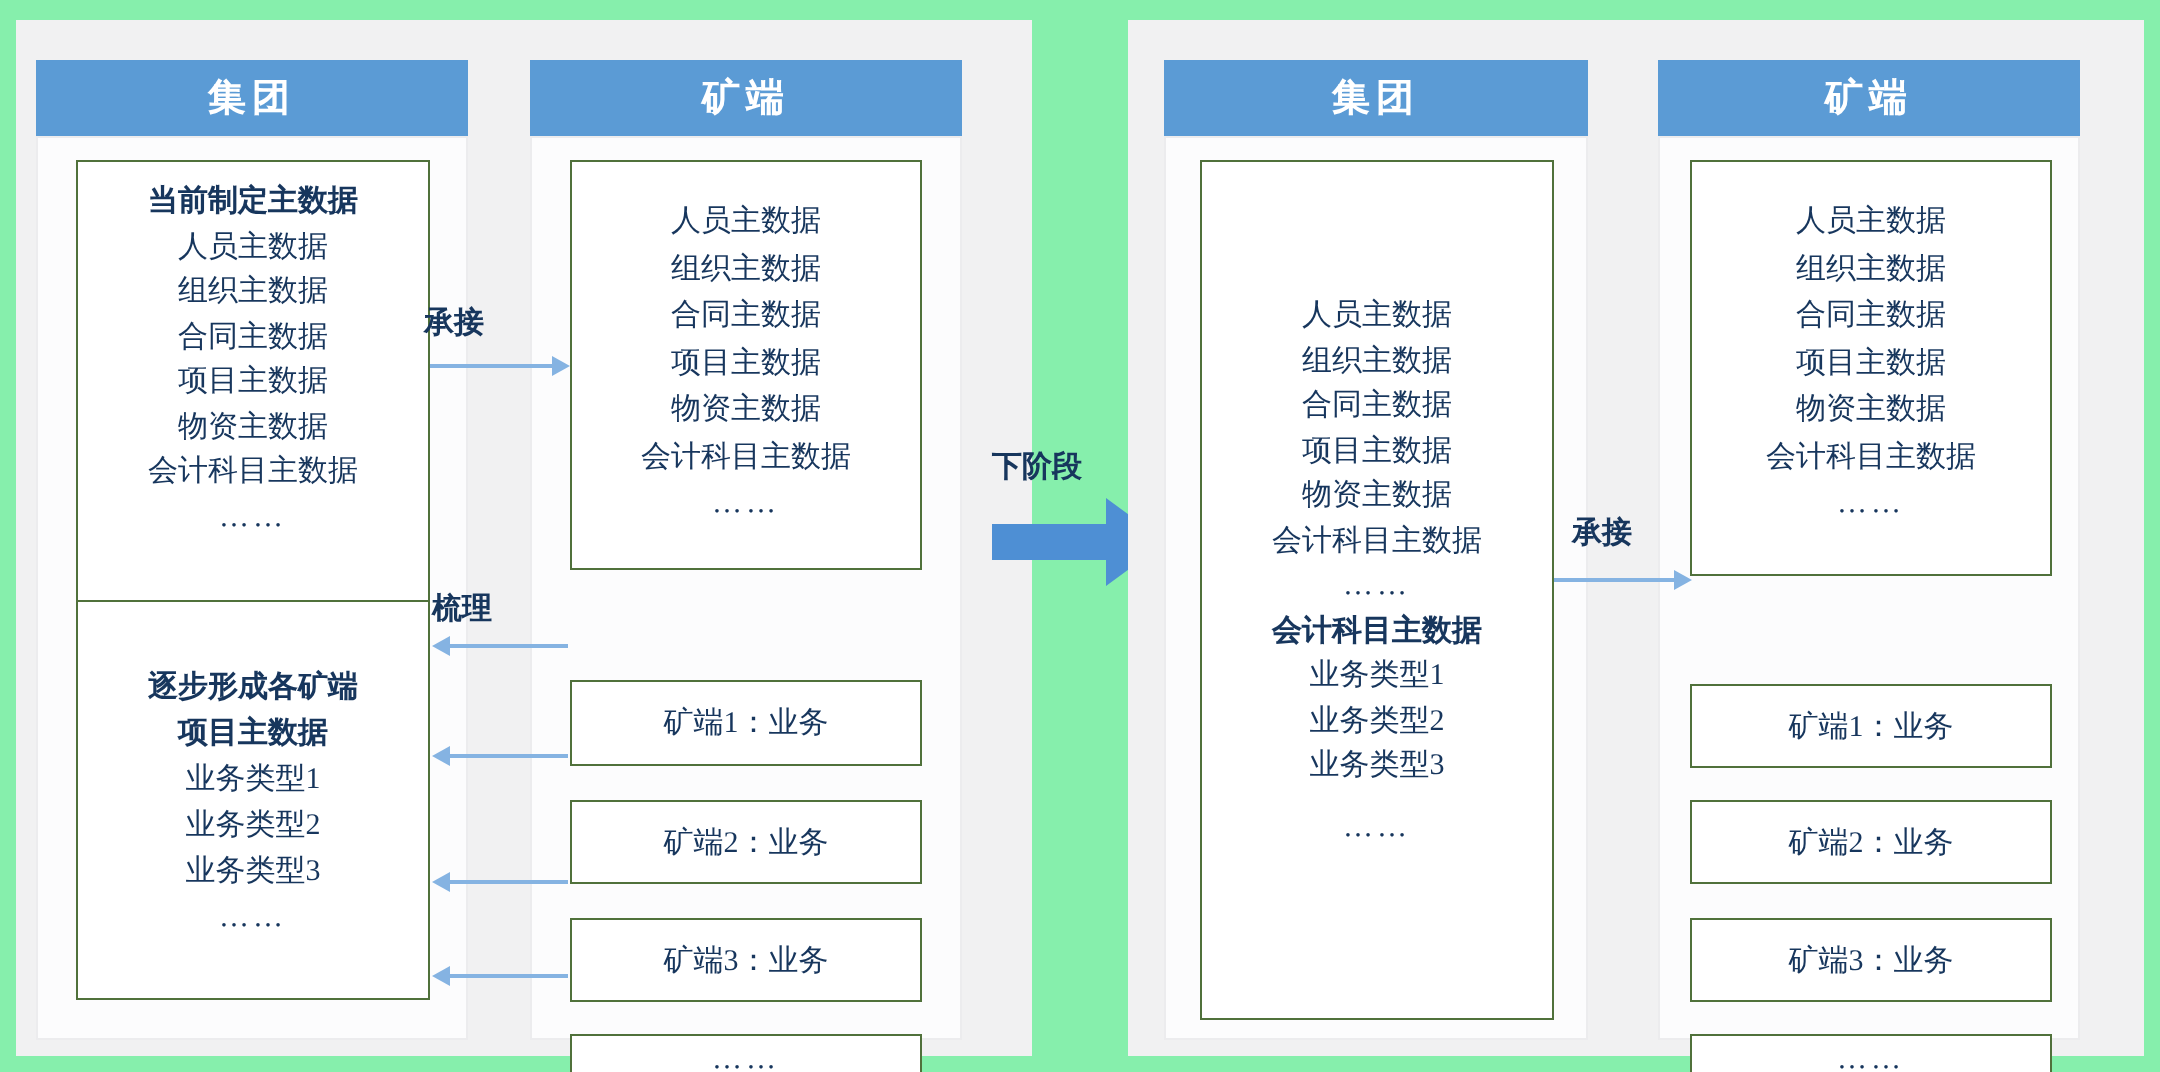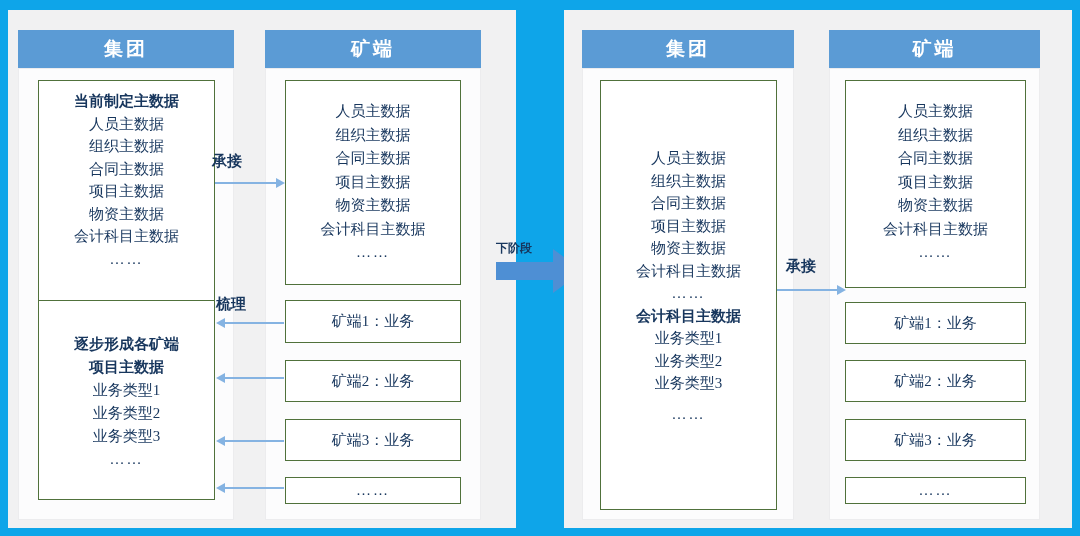--- a/index.html
+++ b/index.html
@@ -1,17 +1,17 @@
 <!DOCTYPE html>
 <html style="--header-bg: #5B9BD5; --panel-bg: #F1F1F2; --box-border: #50713B; --text: #17365D; --arrow: #85B3E2; --block-arrow: #4E8FD4;"><head>
 <meta charset="utf-8">
 <style>
   html,body{margin:0;padding:0;background:#ffffff;}
   .canvas{
-    position:relative;width:1080px;height:536px;background:#0ea5e9;
+    position:relative;width:1080px;height:536px;background:#86efac;
     font-family:"Liberation Serif","DejaVu Serif",serif;
     color:var(--text,#17365D);overflow:hidden;
   }
   .panel{position:absolute;background:var(--panel-bg,#F1F1F2);}
   .colstrip{position:absolute;background:#FCFCFD;border:1px solid #ECECEE;box-sizing:border-box;}
   .colheader{
     position:absolute;background:var(--header-bg,#5B9BD5);color:#ffffff;
     display:flex;align-items:center;justify-content:center;
     font-size:19px;font-weight:bold;letter-spacing:3px;
   }
@@ -21,20 +21,21 @@
   }
   .line{font-size:15px;line-height:22.5px;white-space:nowrap;}
   .bold{font-weight:bold;}
   .lh23 .line{line-height:23px;}
   .lh235 .line{line-height:23.5px;}
   .dots{letter-spacing:2px;}
   .smallbox{
     position:absolute;background:#ffffff;border:1px solid var(--box-border,#50713B);
     box-sizing:border-box;display:flex;align-items:center;justify-content:center;
     font-size:15px;
+    margin-top:40px;
   }
   .alabel{
     position:absolute;font-size:15px;font-weight:bold;text-align:left;white-space:nowrap;
   }
   .harrow{position:absolute;height:0;border-top:2px solid var(--arrow,#85B3E2);}
   .harrow.right::after{
     content:'';position:absolute;right:-2px;top:-6px;width:0;height:0;
     border-left:9px solid var(--arrow,#85B3E2);
     border-top:5px solid transparent;border-bottom:5px solid transparent;
   }
@@ -97,21 +98,21 @@
     <div class="alabel" style="left:204px;top:142px;width:60px;">承接</div>
     <div class="harrow right" style="left:207px;top:172px;width:68px;"></div>
 
     <div class="alabel" style="left:208px;top:285px;width:60px;">梳理</div>
     <div class="harrow left" style="left:210px;top:312px;width:66px;"></div>
     <div class="harrow left" style="left:210px;top:367px;width:66px;"></div>
     <div class="harrow left" style="left:210px;top:430px;width:66px;"></div>
     <div class="harrow left" style="left:210px;top:477px;width:66px;"></div>
   </div>
 
-  <div class="alabel" style="left:496px;top:240px;width:90px;font-size:12px;">下阶段</div>
+  <div class="alabel" style="left:496px;top:224px;width:90px;font-size:15px;">下阶段</div>
   <svg style="position:absolute;left:496px;top:248px;" width="88" height="46">
     <polygon points="0,14 57,14 57,1 87,23 57,45 57,32 0,32" fill="#4E8FD4"></polygon>
   </svg>
 
   <div class="panel" style="left:564px;top:10px;width:508px;height:518px;">
 
     <div class="colstrip" style="left:18px;top:58px;width:212px;height:452px;"></div>
     <div class="colstrip" style="left:265px;top:58px;width:211px;height:452px;"></div>
 
     <div class="colheader" style="left:18px;top:20px;width:212px;height:38px;">集团</div>

